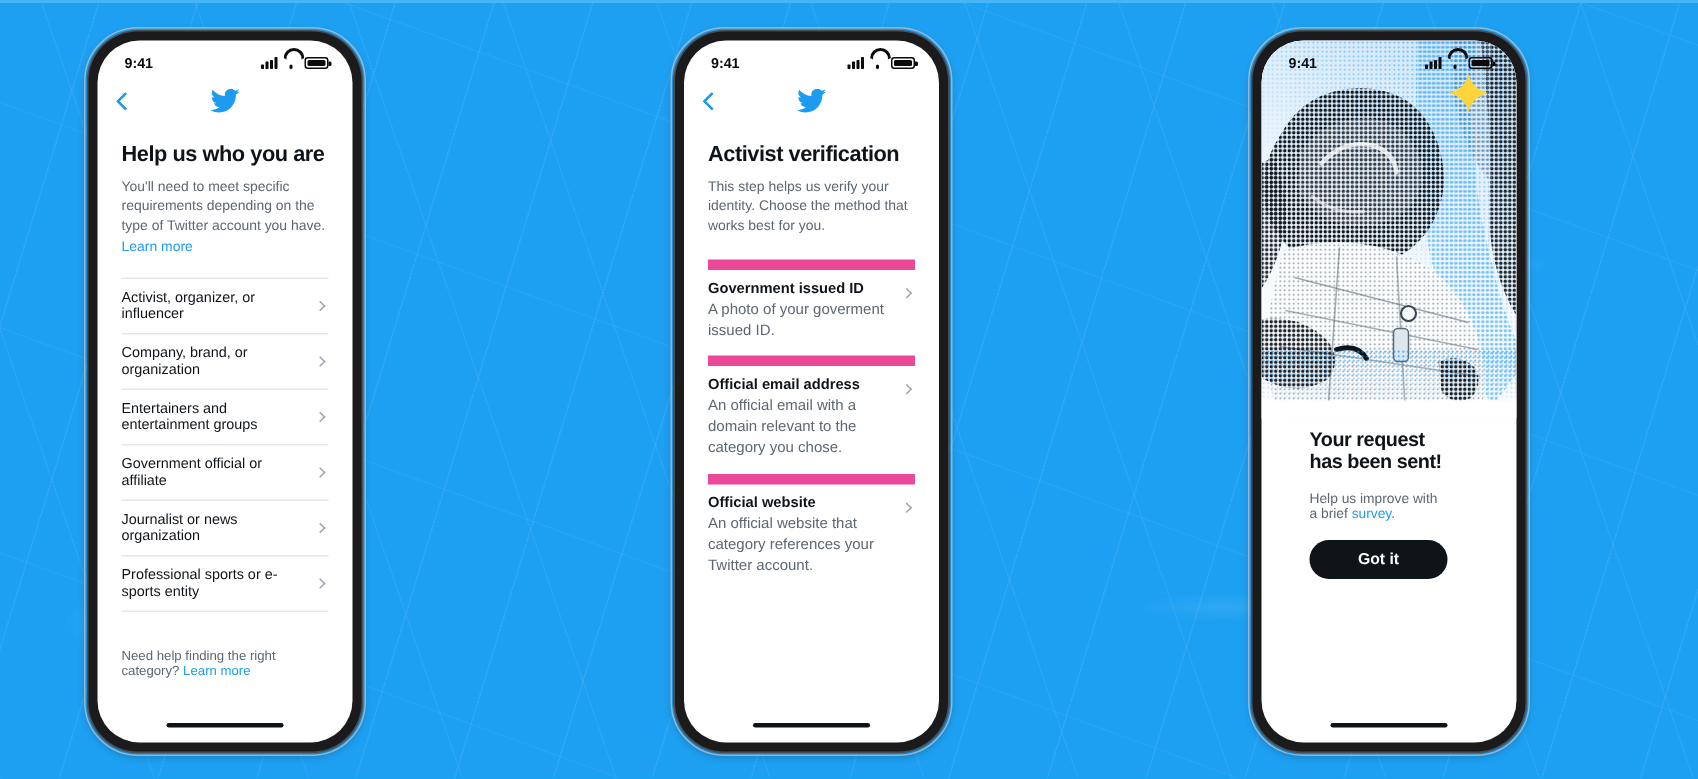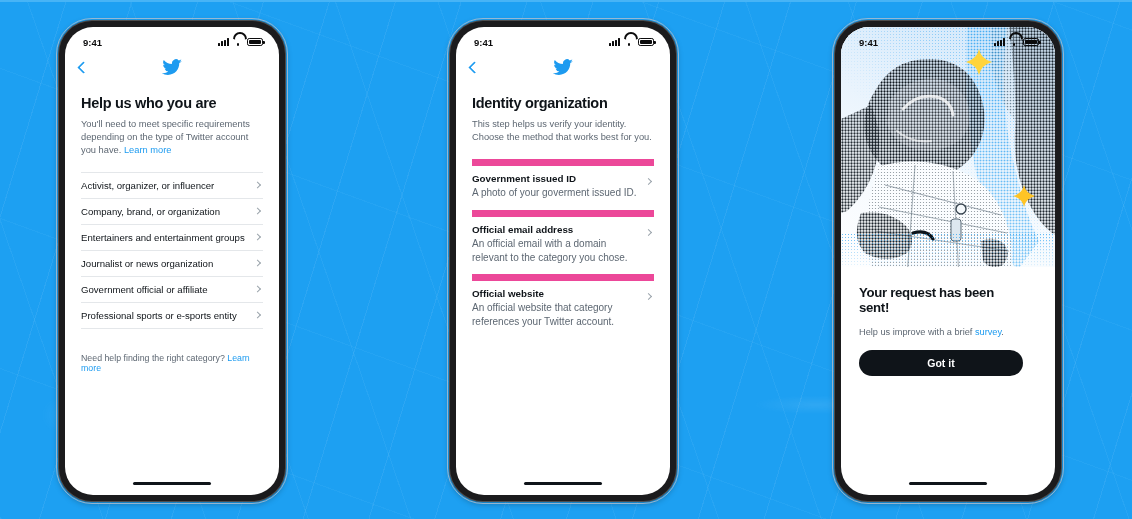--- a/index.html
+++ b/index.html
@@ -34,21 +34,21 @@
       radial-gradient(ellipse 40px 30px at 6% 80%, rgba(255,255,255,.10), transparent 70%);
   }
   #backdrop .topline {
     position: absolute; top: 0; left: 0; right: 0; height: 2px;
     background: #47B4F6;
   }
 
   
   .phone {
     position: absolute;
-    width: 228px;
+    width: 184px;
     height: 482px;
     border-radius: 34px;
     background: #1b1b1d;
     box-shadow: 0 0 0 1px rgba(255,255,255,.22) inset,
                 0 2px 6px rgba(0,0,0,.28);
     padding: 7px;
   }
   .phone::before {       
     content: "";
     position: absolute;
@@ -207,21 +207,21 @@
     background-image: radial-gradient(circle at center, rgba(29,155,240,.85) 38%, transparent 40%);
     background-size: 3px 3px;
     -webkit-mask-image: linear-gradient(to bottom, rgba(0,0,0,.85) 0%, rgba(0,0,0,.35) 45%, transparent 88%);
     mask-image: linear-gradient(to bottom, rgba(0,0,0,.85) 0%, rgba(0,0,0,.35) 45%, transparent 88%);
   }
   .hero .whitefoot {
     position: absolute; left: 0; right: 0; bottom: 0; height: 12px; background: #fff;
   }
   .sparkle { position: absolute; }
 
-  .done-content { position: absolute; top: 258px; left: 0; right: 14px; padding: 0 18px; }
+  .done-content { position: absolute; top: 258px; left: 0; right: 14px; padding: 0 32px; }
   h2.done-title {
     font-size: 13.2px; font-weight: bold; letter-spacing: -0.3px; color: #0f1419;
   }
   p.done-body {
     font-size: 9.2px; line-height: 1.45; color: #5d6772; margin-top: 8px;
   }
   p.done-survey { font-size: 9.2px; color: #5d6772; margin-top: 12px; }
   .gotit {
     display: block; width: 100%; margin-top: 13px;
     background: #0f1419; color: #ffffff;
@@ -286,25 +286,25 @@
         </div>
         <div class="row">
           <span class="row-label">Company, brand, or organization</span>
           <span class="chev"></span>
         </div>
         <div class="row">
           <span class="row-label">Entertainers and entertainment groups</span>
           <span class="chev"></span>
         </div>
         <div class="row">
+          <span class="row-label">Government official or affiliate</span>
+          <span class="chev"></span>
+        </div>
+        <div class="row">
           <span class="row-label">Journalist or news organization</span>
-          <span class="chev"></span>
-        </div>
-        <div class="row">
-          <span class="row-label">Government official or affiliate</span>
           <span class="chev"></span>
         </div>
         <div class="row">
           <span class="row-label">Professional sports or e-sports entity</span>
           <span class="chev"></span>
         </div>
       </div>
 
       <p class="helper"><span>Need help finding the right category? </span><span class="link">Learn more</span></p>
     </div>
@@ -335,21 +335,21 @@
     <div class="navbar">
       <span class="back-chevron"></span>
       <span class="bird">
         <svg viewBox="0 0 24 20" width="21" height="17" aria-hidden="true">
           <path fill="#1D9BF0" d="M23.6 2.4a9.3 9.3 0 0 1-2.7.75A4.7 4.7 0 0 0 22.97.57a9.4 9.4 0 0 1-2.98 1.14A4.69 4.69 0 0 0 12 5.95a13.3 13.3 0 0 1-9.66-4.9 4.68 4.68 0 0 0 1.45 6.26 4.65 4.65 0 0 1-2.12-.59v.06a4.69 4.69 0 0 0 3.76 4.6 4.7 4.7 0 0 1-2.12.08 4.69 4.69 0 0 0 4.38 3.26A9.41 9.41 0 0 1 0 16.67a13.27 13.27 0 0 0 7.19 2.1c8.62 0 13.34-7.14 13.34-13.33l-.02-.61A9.5 9.5 0 0 0 23.6 2.4z"></path>
         </svg>
       </span>
     </div>
 
     <div class="content">
-      <h1 class="title">Identity organization</h1>
+      <h1 class="title">Activist verification</h1>
       <p class="subtitle">This step helps us verify your identity. Choose the method that works best for you.</p>
 
       <div class="methods">
         <div class="method">
           <div class="method-title">Government issued ID</div>
           <div class="method-desc">A photo of your goverment issued ID.</div>
           <span class="chev"></span>
         </div>
         <div class="method">
           <div class="method-title">Official email address</div>

